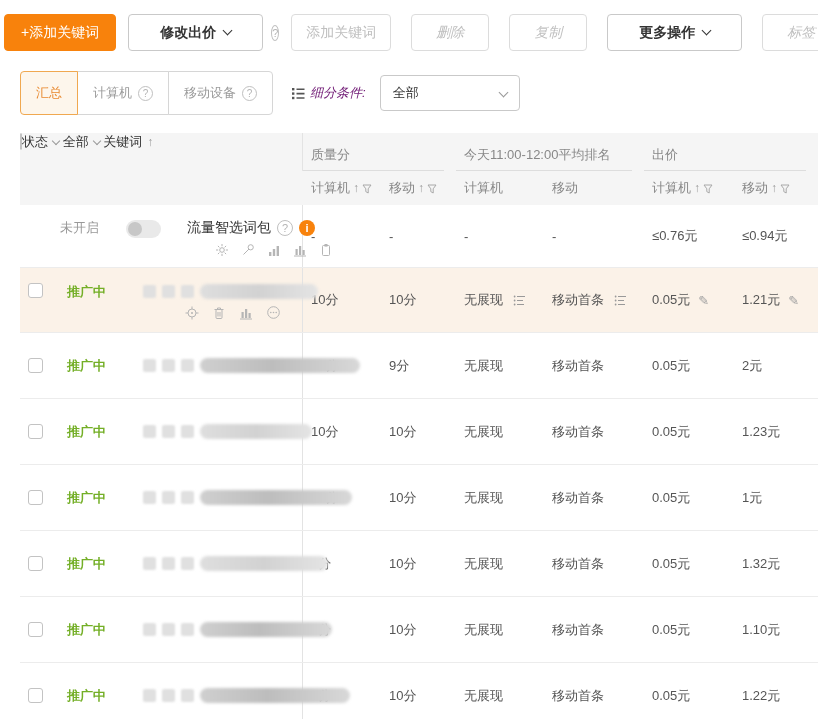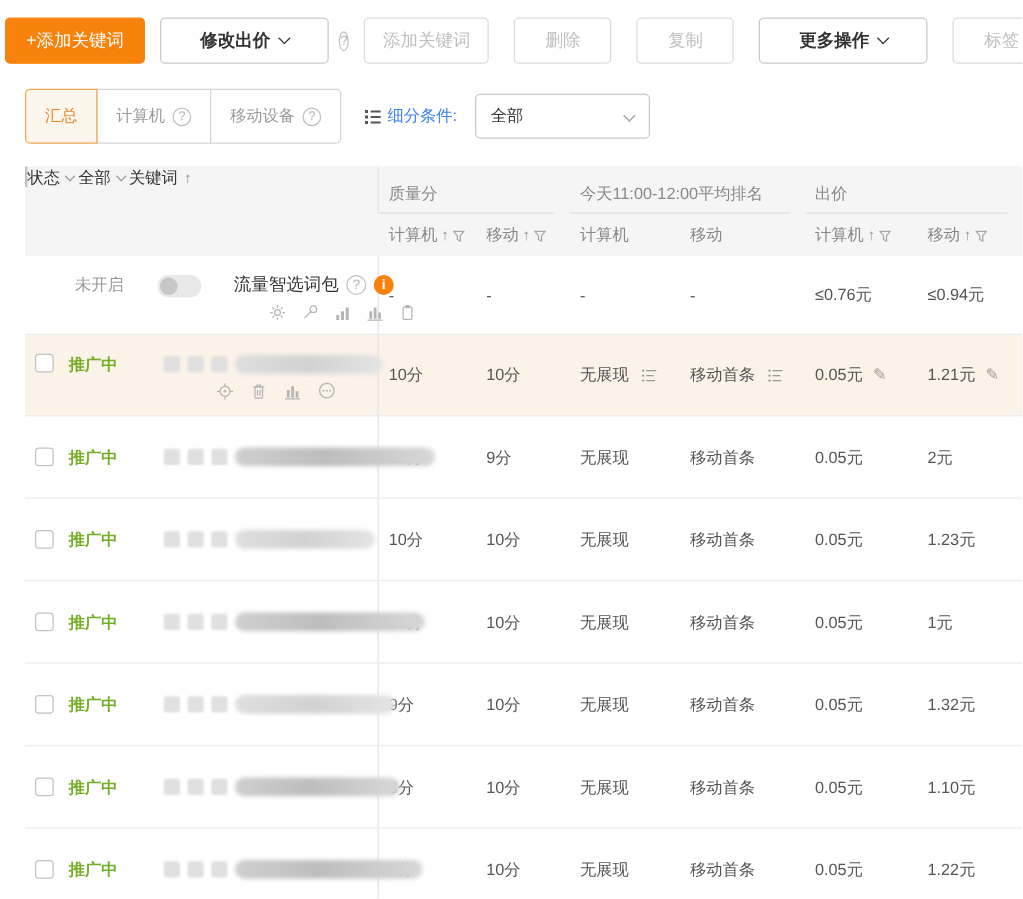--- a/index.html
+++ b/index.html
@@ -8,41 +8,41 @@
   .page { padding-top: 14px; }
 
   
   .toolbar { display:flex; align-items:center; margin:0 0 20px 4px; }
   .btn { height:37px; display:inline-flex; align-items:center; justify-content:center;
     border:1px solid #c9c9c9; border-radius:4px; background:#fff; font-size:14px;
     color:#333; cursor:pointer; white-space:nowrap; }
   .btn-primary { background:#f8820c; border-color:#f8820c; color:#fff; padding:0 16px; font-size:14px; }
   .btn-dropdown { padding:0 31px;font-weight:bold; }
   .btn-disabled { color:#bfbfbf; border-color:#dcdcdc; cursor:default; }
-  .btn-pad { padding:12px 24px; }
+  .btn-pad { padding:12px 24px;font-style:italic; }
   .btn-wide { padding:0 14px; }
   .gap12 { margin-left:12px; } .gap20 { margin-left:20px; } .gap8 { margin-left:8px; }
   .help-circle { width:16px; height:16px; border:1px solid #c0c0c0; color:#b5b5b5;
     border-radius:50%; font-size:11px; line-height:14px; text-align:center;
     display:inline-block; background:#fff; }
   .chev { width:7px; height:7px; border-right:1.5px solid currentColor;
     border-bottom:1.5px solid currentColor; transform:rotate(45deg);
     display:inline-block; margin-left:8px; margin-top:-4px; }
 
   
   .filter-row { display:flex; align-items:center; margin:0 0 18px 20px; }
   .seg { display:flex; }
   .seg-tab { height:44px; padding:0 15px; border:1px solid #d6d6d6; background:#fff;
     display:inline-flex; align-items:center; gap:6px; font-size:13px; color:#9b9b9b; cursor:pointer; }
   .seg-tab:first-child { border-radius:4px 0 0 4px; }
   .seg-tab:last-child { border-radius:0 4px 4px 0; }
   .seg-tab + .seg-tab { margin-left:-1px; }
   .seg-tab.active { background:#fdf6ec; border-color:#f0a850; color:#e8882d; z-index:1; }
   .seg-tab .help-circle { width:15px; height:15px; font-size:10px; line-height:13px; }
-  .crit-label { font-size:13px; color:#3b82f6; margin-left:18px; display:inline-flex; align-items:center; gap:5px; }
+  .crit-label { font-size:13px; color:#701a75; margin-left:18px; display:inline-flex; align-items:center; gap:5px;font-style:italic; }
   .select { width:140px; height:36px; border:1px solid #c9c9c9; border-radius:4px;
     margin-left:14px; display:flex; align-items:center; justify-content:space-between;
     padding:0 12px; font-size:13px; color:#333; cursor:pointer; }
   .select .chev { color:#999; margin:0 0 2px 0; }
 
   
   .tbl { margin-left:20px; width:798px; font-size:13px; }
   .grid { display:grid; grid-template-columns:283px 78px 75px 88px 100px 90px 84px; }
   .col-left { border-right:1px solid #e3e3e3; }
   .h-group { grid-row:1; display:flex; align-items:flex-end; }
@@ -58,21 +58,21 @@
   .hdr-item { display:inline-flex; align-items:center; gap:5px; cursor:pointer; }
   .hdr-item .chev { width:6px; height:6px; margin:0 0 2px 0; color:#999; }
 
   
   .t-row { height:66px; border-bottom:1px solid #ececec; }
   .t-row.highlight { background:#fbf2e8; }
   .t-row .cell { display:flex; align-items:center; padding-left:8px; gap:4px; color:#555; }
   .t-row .col-left { display:flex; align-items:center; padding-left:8px; }
   .t-row.has-tools { height:65px; }
   .t-row.has-tools .col-left { align-items:flex-start; padding-top:15px; }
-  .status-on { color:#74af27; font-weight:bold; font-size:13px; margin-left:12px; width:58px; flex:none; }
+  .status-on { color:#74af27; font-weight:bold; font-size:13px; margin-left:24px; width:58px; flex:none; }
   .status-off { color:#999; font-size:13px; margin-left:12px; width:50px; flex:none; }
   .kw-block { margin-left:18px; display:flex; flex-direction:column; gap:5px; }
   .kw-line { display:flex; align-items:center; gap:4px; height:17px; }
   .blur-sq { width:13px; height:13px; background:#e0e0e0; border-radius:2px; margin-right:2px; filter:blur(1px); }
   .blur-pill { height:15px; border-radius:8px;
     background:linear-gradient(90deg,#cfcfcf 0%,#bdbdbd 45%,#d8d8d8 100%); filter:blur(1.5px); }
   .tone-light .blur-pill { background:linear-gradient(90deg,#dedede,#d2d2d2,#e4e4e4); }
   .kw-tools { display:flex; align-items:center; gap:13px; padding-left:42px; }
   .tool-icon { cursor:pointer; display:inline-flex; }
   .rank-icon { margin-left:6px; cursor:pointer; display:inline-flex; }

